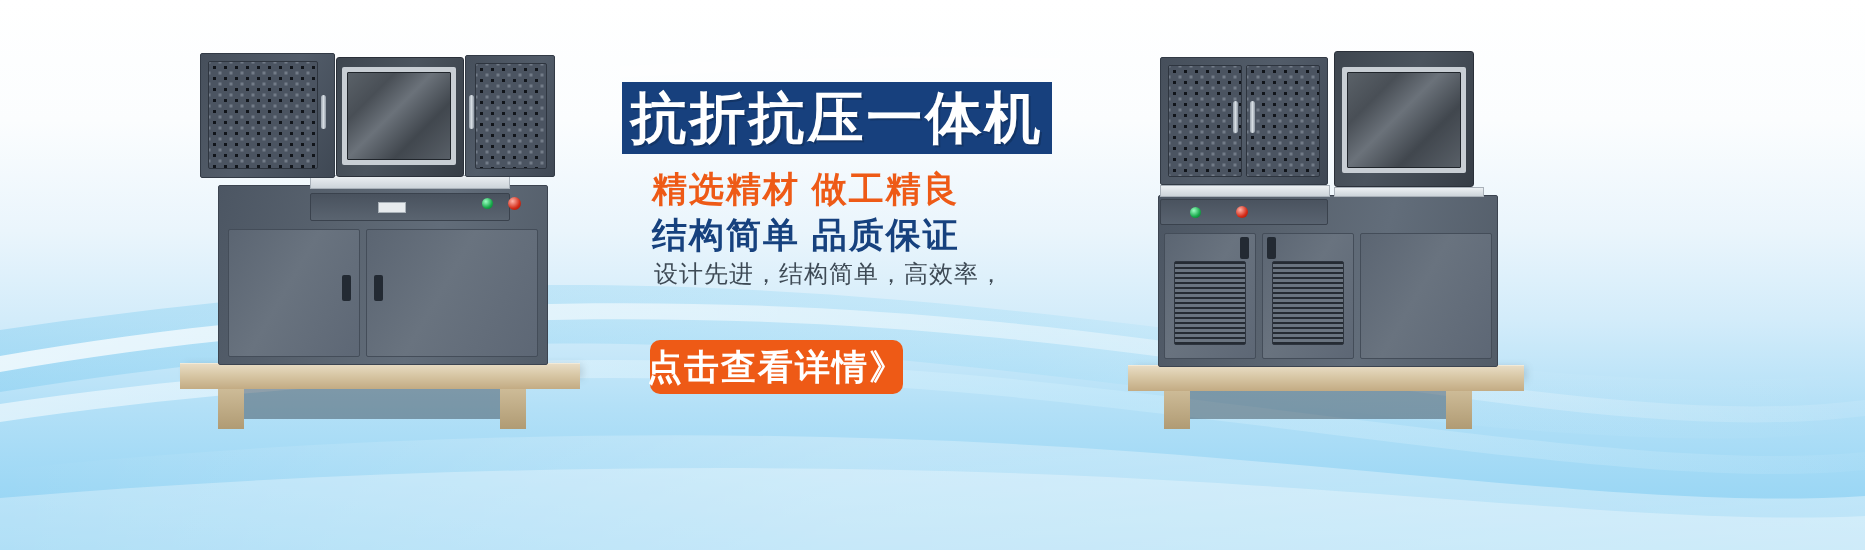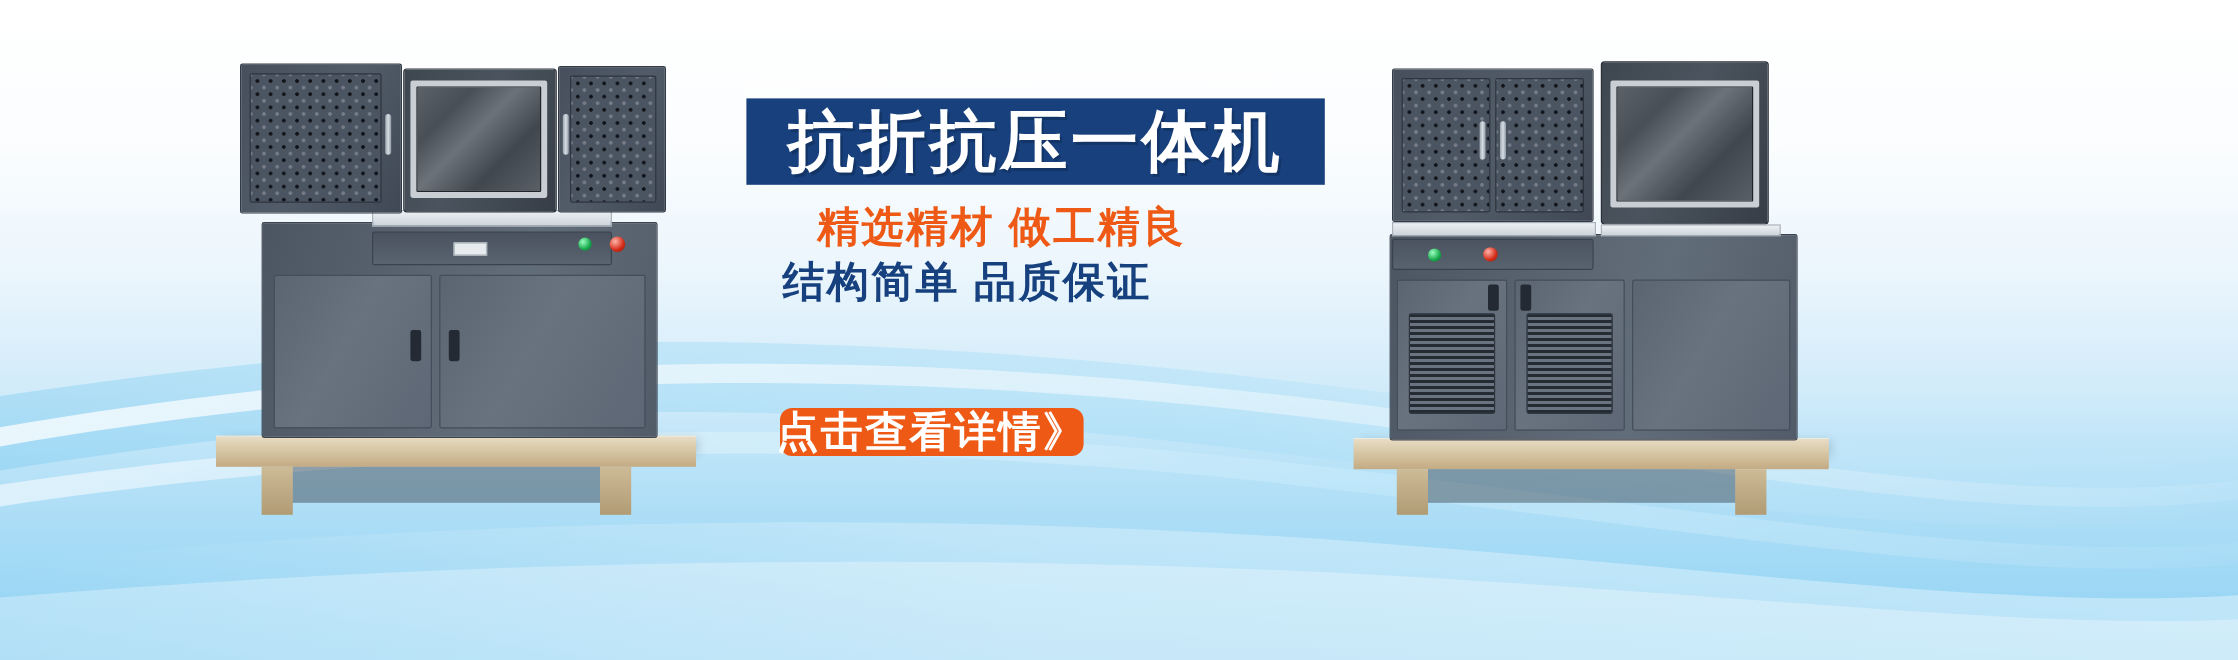--- a/index.html
+++ b/index.html
@@ -296,27 +296,28 @@
     <div class="vent-grille" style="left:54px; top:216px; width:72px; height:84px;"></div>
     <div class="door-handle" style="left:120px; top:192px; width:9px; height:22px;"></div>
 
     <div class="door" style="left:142px; top:188px; width:92px; height:126px;"></div>
     <div class="vent-grille" style="left:152px; top:216px; width:72px; height:84px;"></div>
     <div class="door-handle" style="left:147px; top:192px; width:9px; height:22px;"></div>
 
     <div class="door" style="left:240px; top:188px; width:132px; height:126px;"></div>
   </div>
 
-  <div class="headline-bar" style="left:622px; top:82px; width:482px; height:72px;">
+  <div class="headline-bar" style="left:622px; top:82px; width:430px; height:72px;">
     <span class="headline-text">抗折抗压一体机</span>
   </div>
 
-  <span class="sub-orange" style="left:681px; top:166px;">精选精材 做工精良</span>
+  <span class="sub-orange" style="left:652px; top:166px;">精选精材 做工精良</span>
 
   <span class="sub-blue" style="left:652px; top:212px;">结构简单  品质保证</span>
 
-
-
-  <div class="cta-button" style="left:650px; top:340px; width:253px; height:40px;">
+  <span class="desc" style="left:654px; top:258px;">设计先进，结构简单，高效率，</span>
+
+
+  <div class="cta-button" style="left:650px; top:340px; width:253px; height:54px;">
     <span class="cta-text">点击查看详情》</span>
   </div>
 
 </div>
 
 </body></html>

